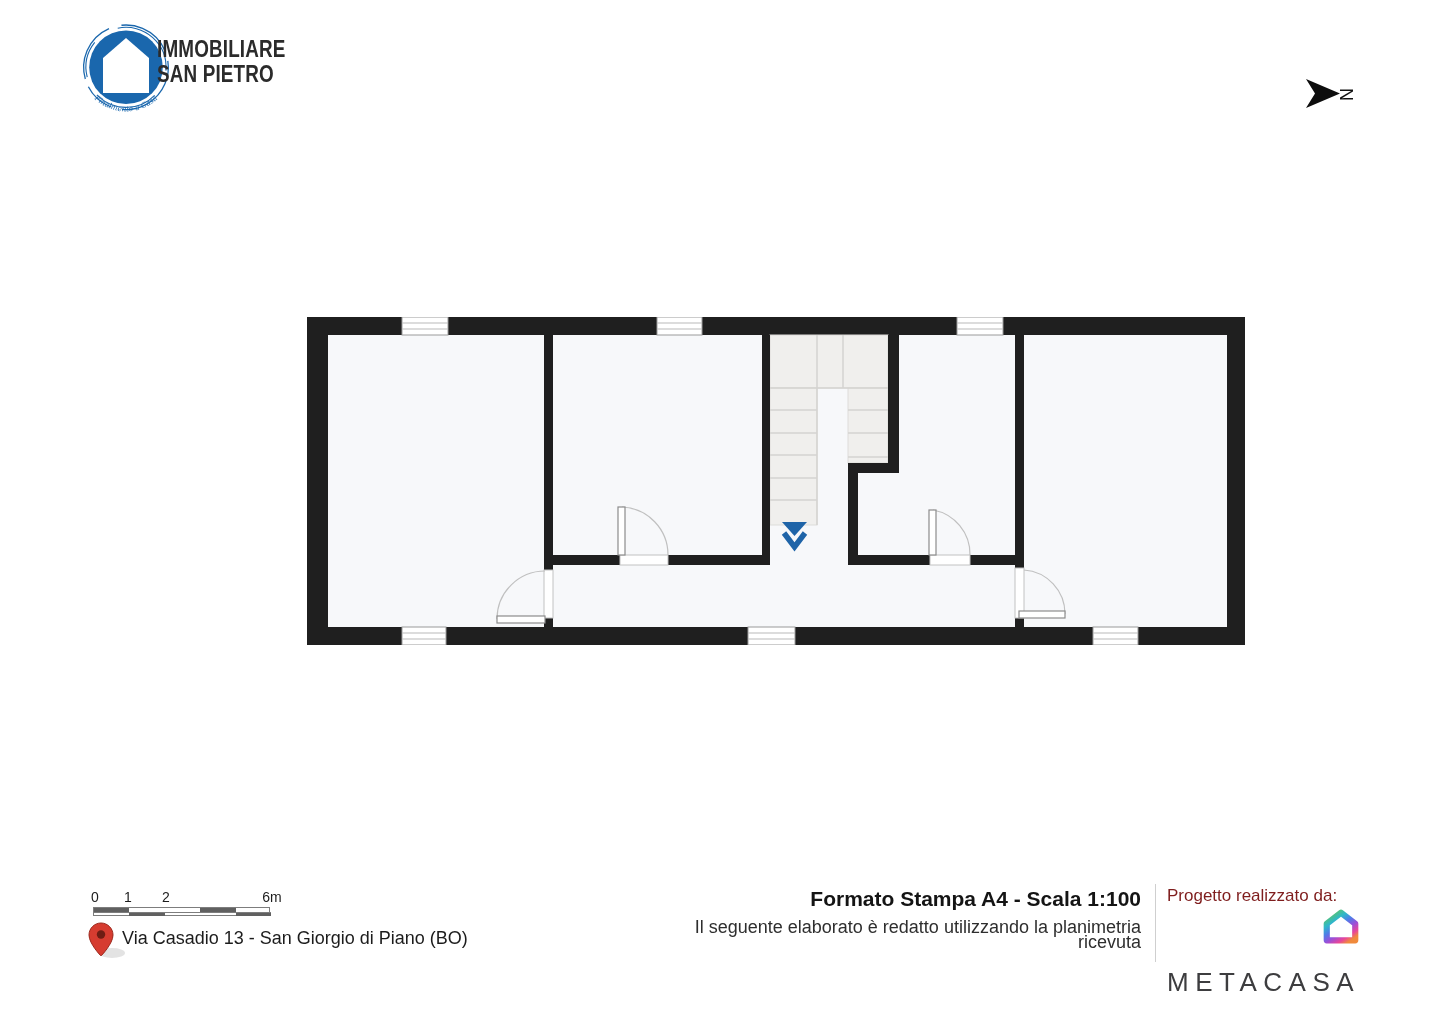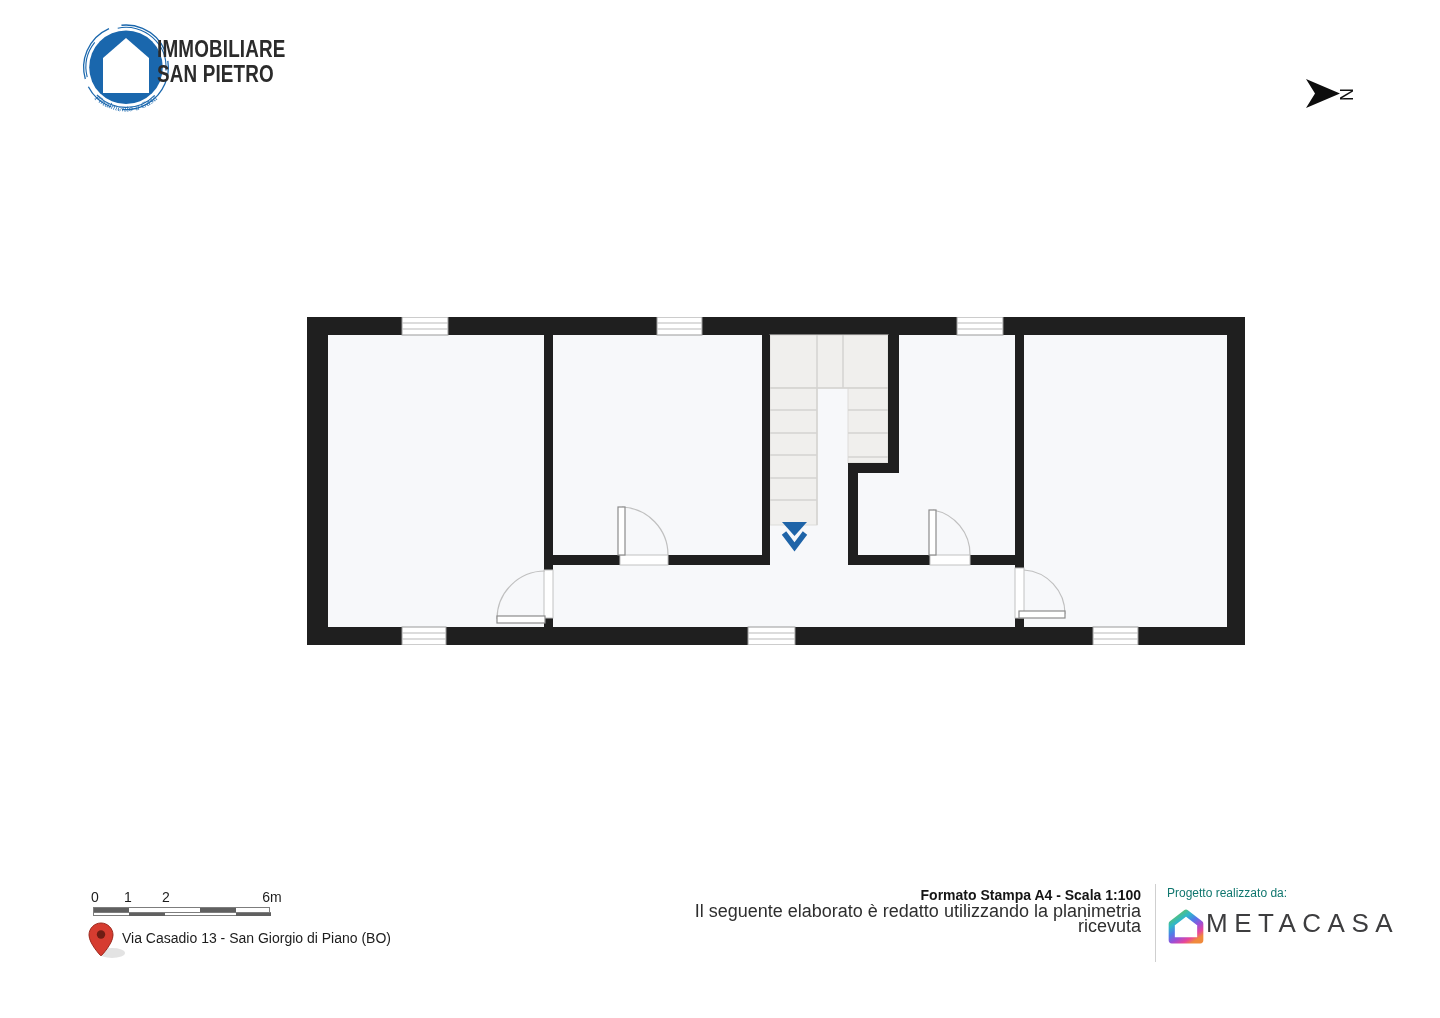--- a/index.html
+++ b/index.html
@@ -35,29 +35,29 @@
   .blue{fill:var(--arrow-blue);}
   .bluestroke{fill:none;stroke:var(--arrow-blue);stroke-width:5.5;}
 
   
   .scale-label{position:absolute;top:889px;font-size:14px;color:#1c1c1c;transform:translateX(-50%);}
   #scalebar{left:93px;top:907px;width:177px;height:9px;border:1px solid #7d7d7d;background:#fff;}
   #scalebar .seg{position:absolute;}
   #scalebar .dark{background:#606060;}
   #scalebar .mid{position:absolute;left:0;top:3.5px;width:177px;height:1px;background:#7d7d7d;}
   #pin{left:88px;top:922px;width:40px;height:40px;}
-  #address{left:122px;top:928px;font-size:14px;line-height:20px;color:#1c1c1c;}
+  #address{left:122px;top:928px;font-size:18px;line-height:20px;color:#1c1c1c;}
 
   
   #print-info{left:641px;top:887px;width:500px;text-align:right;}
-  #print-title{font-size:14px;font-weight:700;color:#141414;margin-bottom:1px;}
+  #print-title{font-size:21px;font-weight:700;color:#141414;margin-bottom:9px;}
   .disclaimer{font-size:18px;line-height:14.6px;color:#2e2e2e;}
   #footer-divider{left:1155px;top:884px;width:1px;height:78px;background:#cfcfcf;}
-  #credits-label{left:1167px;top:886px;font-size:12px;color:#0f766e;}
-  #metacasa{left:1167px;top:908px;display:flex;align-items:flex-start;gap:1px;}
+  #credits-label{left:1167px;top:886px;font-size:17px;color:#7f1d1d;}
+  #metacasa{left:1167px;top:908px;display:flex;align-items:flex-end;gap:21px;flex-direction:column;}
   #metacasa-name{font-size:26px;letter-spacing:6.5px;color:var(--meta-text);font-weight:400;}
 </style>
 </head>
 <body>
 
 <div id="page">
 
   <svg id="brand-logo" class="abs" viewBox="0 0 100 104">
     <circle cx="50" cy="48" r="46" fill="none" stroke="var(--brand-blue)" stroke-width="1.4" stroke-dasharray="58 12 34 9 66 14" transform="rotate(23 50 48)"></circle>
     <circle cx="50" cy="48" r="43.5" fill="none" stroke="var(--brand-blue)" stroke-width="1.2" stroke-dasharray="40 30 70 22" transform="rotate(-48 50 48)"></circle>

